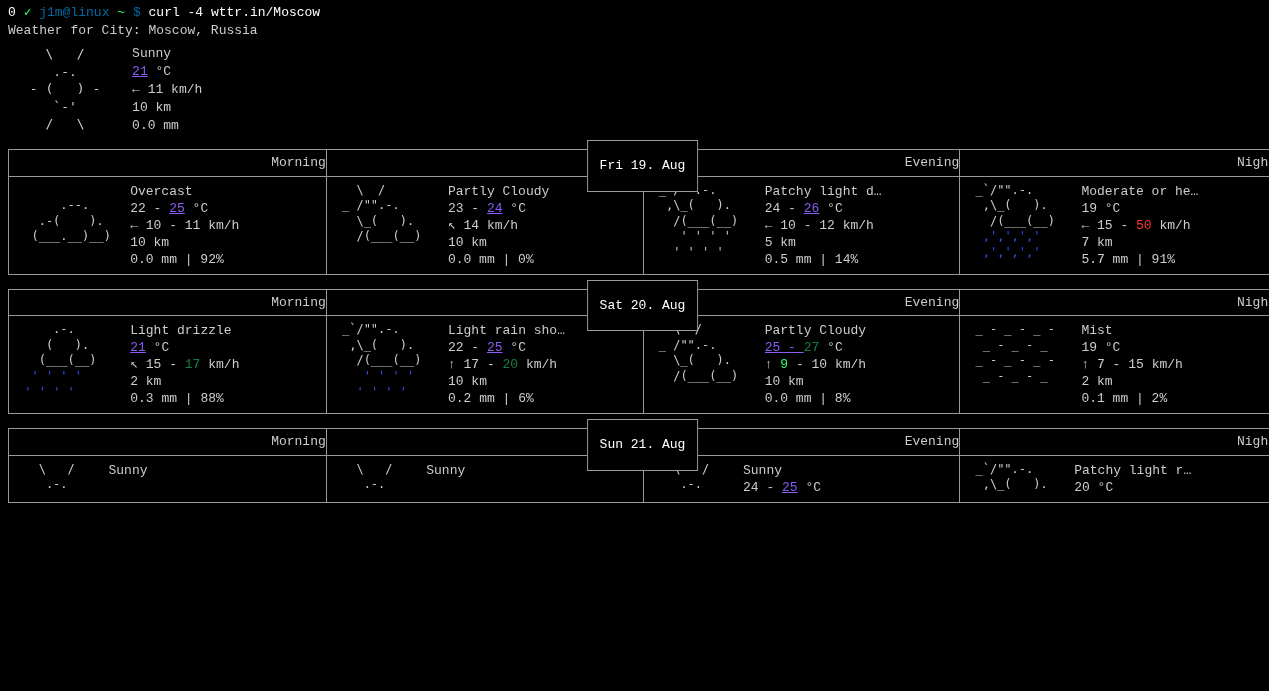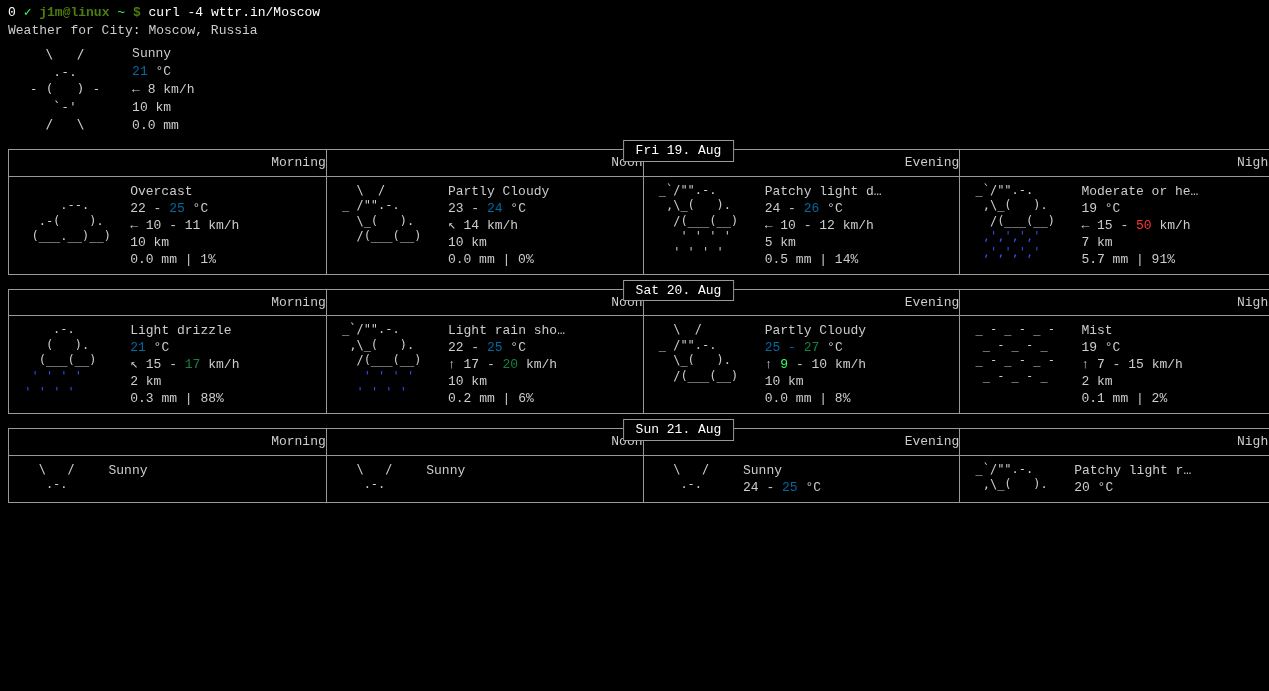--- a/index.html
+++ b/index.html
@@ -8,48 +8,47 @@
     background: #000;
     color: #ccc;
     font-family: "Menlo", "Consolas", "Liberation Mono", monospace;
     font-size: 13px;
     line-height: 1.35;
     width: 1269px;
     overflow: hidden;
   }
   .prompt-line { white-space: pre; }
   .green { color: #33ff66; }
-  .cyan  { color: #4d7c0f; font-weight: 700; }
+  .cyan  { color: #0369a1; font-weight: 400; }
   .white { color: #fff; }
-  .hot1  { color: #0369a1; }
+  .hot1  { color: #8b5cf6; text-decoration: underline; }
   .hot2  { color: #15803d; }
   .hot3  { color: #ff3333; }
   .blue  { color: #3050ff; }
 
   pre.art { margin: 0; white-space: pre; color: #ccc; }
 
   .current {
     display: flex;
     gap: 24px;
     margin: 6px 0 14px 14px;
   }
   .current .info div { height: 18px; }
 
   .day-block { position: relative; margin-top: 14px; }
   .day-title {
     position: absolute;
     top: -9px;
     left: 50%;
     transform: translateX(-50%);
     border: 1px solid #999;
-    padding: 1px 12px;
+    padding: 16px 12px;
     background: #000;
     z-index: 3;
     color: #fff;
-    margin-left: 36px;
   }
   .dhead {
     display: grid;
     grid-template-columns: 1fr 1fr 1fr 1fr;
     border: 1px solid #999;
   }
   .dhead > div {
     text-align: right;
     padding: 4px 0;
     border-left: 1px solid #999;
@@ -89,21 +88,21 @@
 
 <div class="current">
   <pre class="art">   \   /   
     .-.    
  - (   ) - 
     `-'    
    /   \   </pre>
   <div class="info">
     <div class="desc">Sunny</div>
     <div><span class="hot1">21</span><span> °C</span></div>
-    <div><span>←</span><span> 8 km/h</span></div>
+    <div><span>←</span><span> 11 km/h</span></div>
     <div>10 km</div>
     <div>0.0 mm</div>
   </div>
 </div>
 
 <div id="forecast-container">
     <div class="day-block">
       <div class="day-title">Fri 19. Aug</div>
       <div class="dhead">
         <div>Morning</div>
@@ -116,21 +115,21 @@
           <pre class="art">              
       .--.    
    .-(    ).  
   (___.__)__) 
               </pre>
           <div class="info">
             <div><span class="desc">Overcast</span></div>
             <div><span class="">22 - </span><span class="hot1">25</span> °C</div>
             <div>← 10 - <span class="">11</span> km/h</div>
             <div>10 km</div>
-            <div>0.0 mm | 1%</div>
+            <div>0.0 mm | 92%</div>
           </div>
         </div>
         <div class="cell">
           <pre class="art">   \  /       
  _ /"".-.    
    \_(   ).  
    /(___(__)  
               </pre>
           <div class="info">
             <div><span class="desc">Partly Cloudy</span></div>

